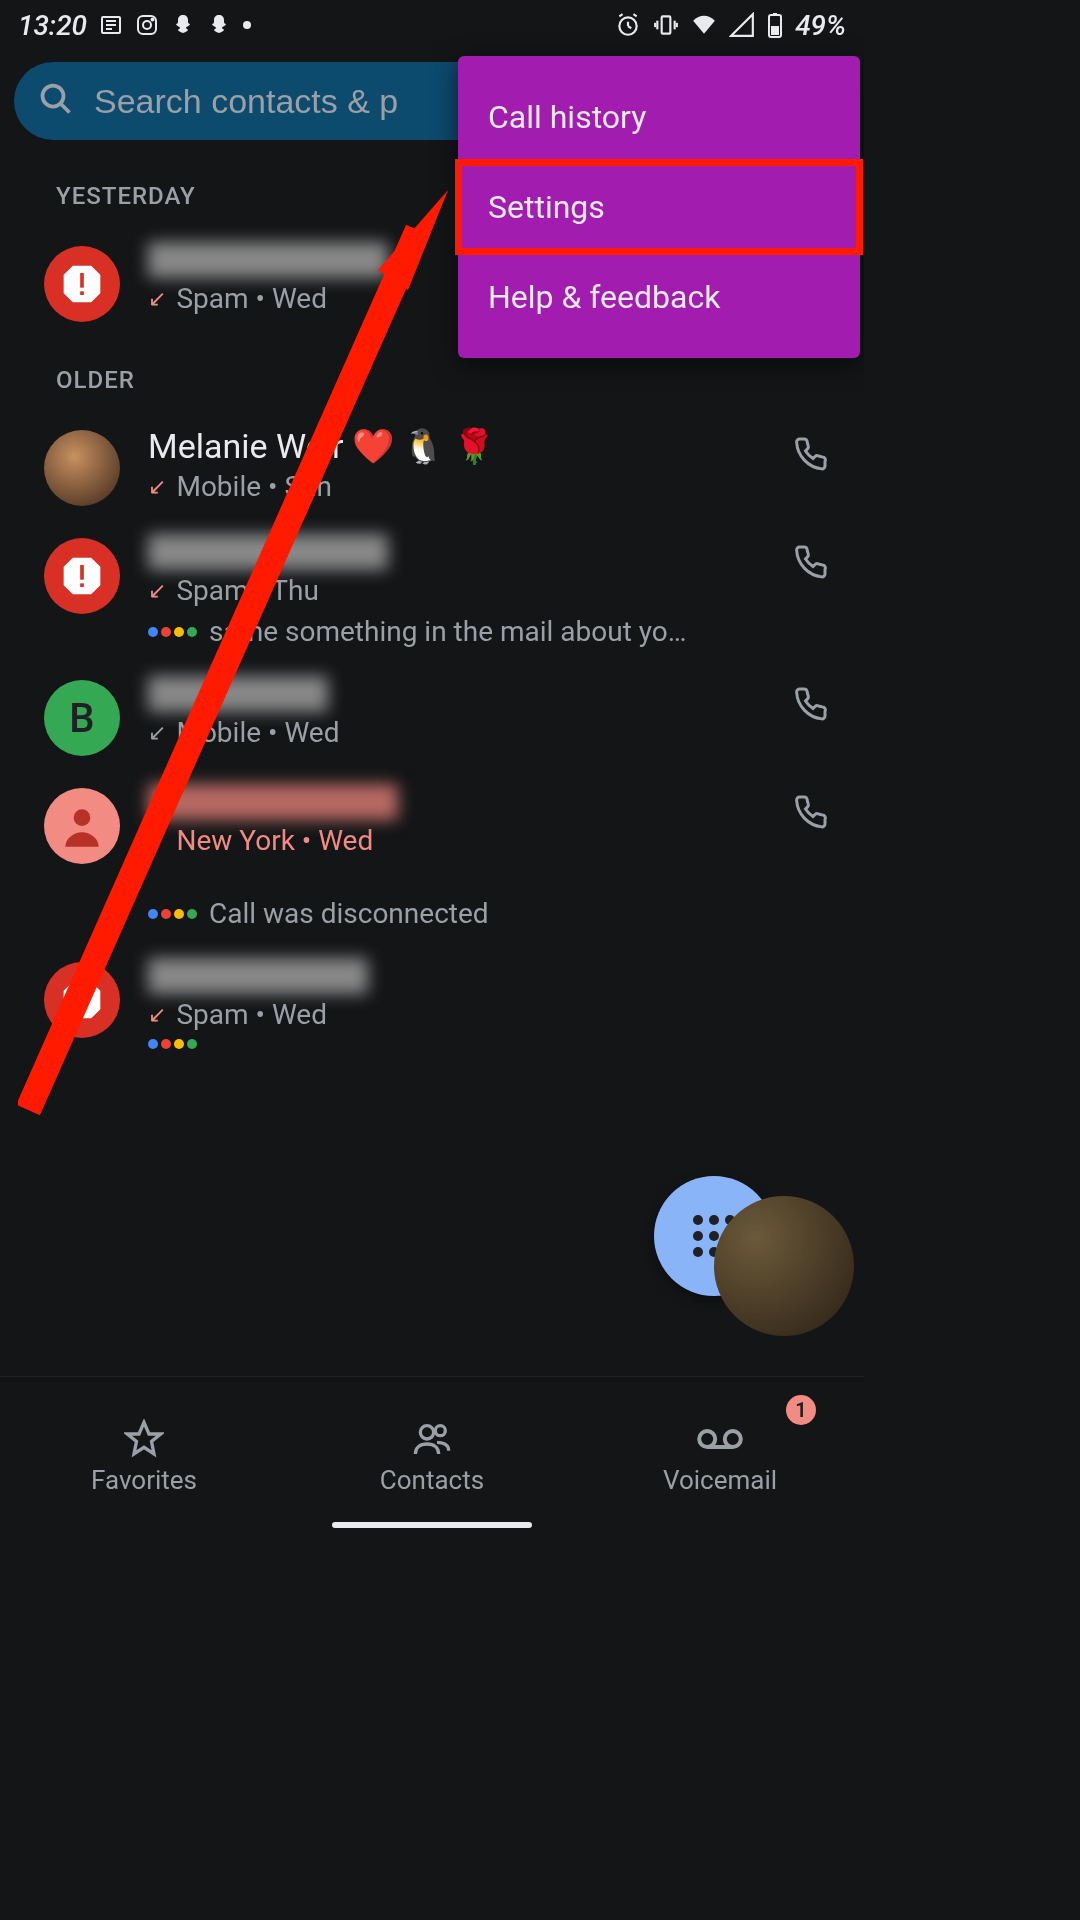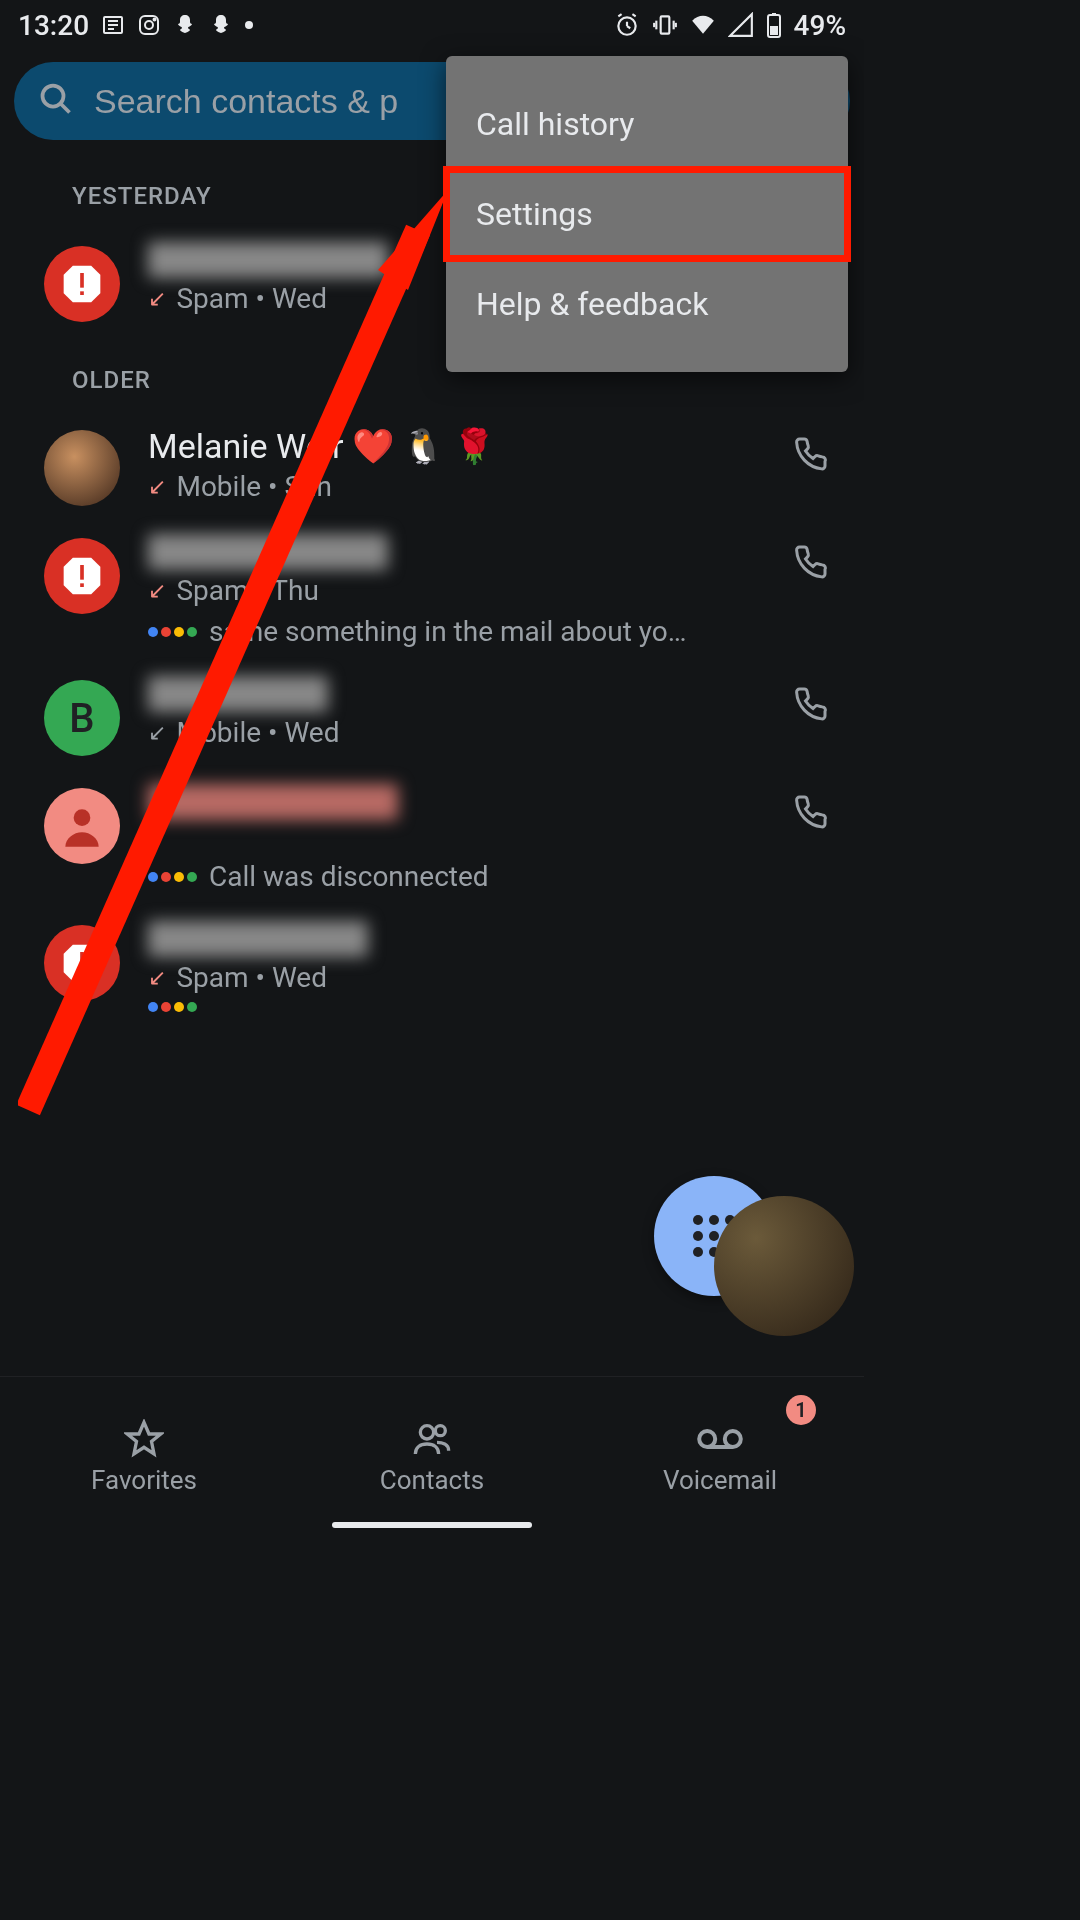--- a/index.html
+++ b/index.html
@@ -14,20 +14,21 @@
   }
   
   .status-bar {
     height: 50px;
     display: flex;
     justify-content: space-between;
     align-items: center;
     padding: 0 18px;
     font-size: 28px;
     font-weight: 500;
+    font-style: italic;
   }
   .status-left, .status-right { display: flex; align-items: center; gap: 12px; }
   .status-icon { display:inline-flex; align-items:center; justify-content:center; }
   .dot { width:8px; height:8px; border-radius:50%; background:#e8eaed; }
 
   
   .search-bar {
     margin: 12px 14px;
     height: 78px;
     background: #0c4a6e;
@@ -42,21 +43,21 @@
     background:transparent;
     border:none;
     outline:none;
     color:#9aa0a6;
     font-size: 34px;
   }
   .search-bar input::placeholder { color:#9aa0a6; }
 
   
   .section-label {
-    padding: 30px 72px 18px;
+    padding: 30px 56px 18px;
     color:#9aa0a6;
     font-size: 24px;
     font-weight:500;
     letter-spacing: 1px;
   }
 
   
   .call-row {
     display:flex;
     align-items:flex-start;
@@ -117,26 +118,26 @@
     width:48px; flex-shrink:0;
     display:flex; align-items:center; justify-content:center;
     color:#9aa0a6;
     margin-top:10px;
   }
 
   
   .menu {
     position:absolute;
     top: 56px;
-    right: 16px;
+    right: 4px;
     width: 402px;
-    background:#737373;
+    background:#a21caf;
     border-radius: 6px;
     box-shadow: 0 6px 24px rgba(0,0,0,.6);
-    padding: 23px 0;
+    padding: 16px 0;
     z-index: 20;
   }
   .menu-item {
     padding: 26px 30px;
     font-size: 32px;
     color:#e8eaed;
   }
   .menu-item.highlight {
     outline: 7px solid #ff1a00;
     outline-offset: -4px;
@@ -403,20 +404,24 @@
     <div class="avatar person">
       <svg width="50" height="50" viewBox="0 0 24 24" fill="#b83127">
           <circle cx="12" cy="8" r="4"></circle>
           <path d="M4 22c0-4 4-7 8-7s8 3 8 7"></path>
         </svg>
     </div>
     <div class="call-info">
       <div class="call-name missed">
           <span class="redacted-box" style="width:250px;background:#b86a64;"></span>
         </div>
+      <div class="call-sub missed">
+        <span class="arrow">↙</span>
+        <span class="sub-text">New York • Wed</span>
+      </div>
       <div class="call-transcript italic">
         <span class="assistant-dots">
             <span class="ad-b"></span>
             <span class="ad-r"></span>
             <span class="ad-y"></span>
             <span class="ad-g"></span>
           </span>
         <span>Call was disconnected</span>
       </div>
     </div>

